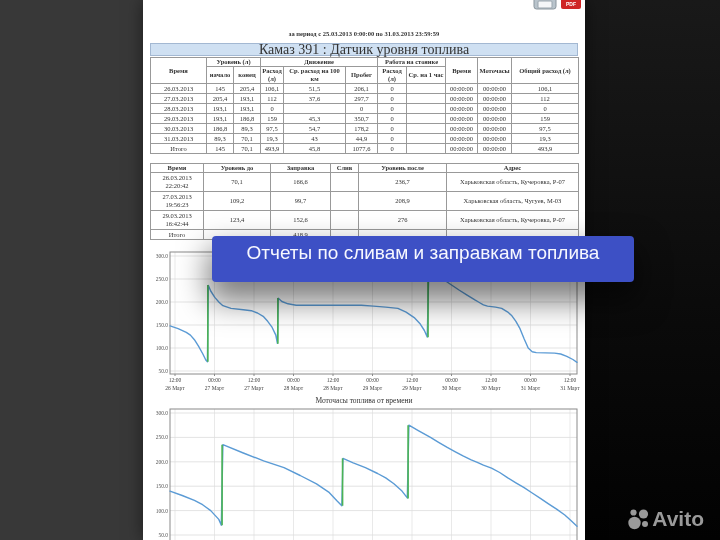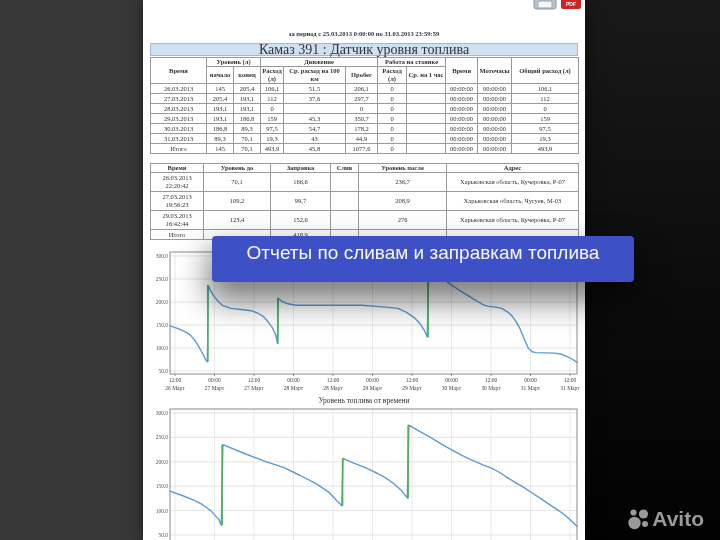--- a/index.html
+++ b/index.html
@@ -330,21 +330,21 @@
       <text x="387.5" y="132" text-anchor="middle" font-size="5.5" fill="#444" style="font-family:'Liberation Serif',serif">00:00</text>
       <text x="387.5" y="140" text-anchor="middle" font-size="5.5" fill="#444" style="font-family:'Liberation Serif',serif">31 Март</text>
       <line x1="427" y1="124" x2="427" y2="126" stroke="#8a8a8a" stroke-width="1"></line>
       <text x="427" y="132" text-anchor="middle" font-size="5.5" fill="#444" style="font-family:'Liberation Serif',serif">12:00</text>
       <text x="427" y="140" text-anchor="middle" font-size="5.5" fill="#444" style="font-family:'Liberation Serif',serif">31 Март</text>
       <polyline points="27.0,75.9 35.1,78.7 43.3,82.4 47.4,85.1 51.4,89.7 55.5,96.2 59.6,103.5 62.8,110.0 64.4,111.8 65.3,35.4 67.7,41.0 71.8,47.4 75.8,52.0 79.9,55.7 88.0,58.4 100.3,59.8 108.4,60.7 114.5,63.0 120.6,66.7 124.7,71.3 128.8,76.8 132.8,85.1 134.4,93.4 135.3,48.3 138.9,51.5 145.0,53.8 153.2,55.2 218.3,55.2 230.5,56.1 242.7,57.1 254.9,58.4 263.1,62.1 271.2,67.6 277.3,74.1 281.4,80.5 284.2,87.0 285.9,17.0 291.6,22.6 299.7,29.0 307.8,34.5 316.0,40.0 324.1,45.1 332.3,50.2 336.3,52.5 340.4,54.8 344.5,56.1 352.6,57.1 358.7,58.4 364.8,62.1 368.9,65.8 372.9,71.3 377.0,78.7 381.1,88.8 385.2,98.0 389.2,101.7 393.3,102.6 411.6,103.1 417.7,104.0 423.8,106.3 429.9,109.5 434.0,112.3" fill="none" stroke="#5b9bd5" stroke-width="1.4" stroke-linejoin="round" stroke-linecap="round"></polyline>
       <line x1="64.851" y1="111.754" x2="64.851" y2="35.11800000000001" stroke="#4bb354" stroke-width="1.6"></line>
       <line x1="134.85500000000002" y1="93.76800000000001" x2="134.85500000000002" y2="47.906" stroke="#4bb354" stroke-width="1.6"></line>
       <line x1="285.038" y1="87.236" x2="285.038" y2="17.04" stroke="#4bb354" stroke-width="1.6"></line>
     </svg>
-  <div class="chart-caption">Уровень топлива от времени</div>
+  <div class="chart-caption">Моточасы топлива от времени</div>
   <svg class="chart" id="chart2" width="442" height="133">
       <line x1="32" y1="2" x2="32" y2="146" stroke="#e3e3e3" stroke-width="0.8"></line>
       <line x1="71.5" y1="2" x2="71.5" y2="146" stroke="#e3e3e3" stroke-width="0.8"></line>
       <line x1="111" y1="2" x2="111" y2="146" stroke="#e3e3e3" stroke-width="0.8"></line>
       <line x1="150.5" y1="2" x2="150.5" y2="146" stroke="#e3e3e3" stroke-width="0.8"></line>
       <line x1="190" y1="2" x2="190" y2="146" stroke="#e3e3e3" stroke-width="0.8"></line>
       <line x1="229.5" y1="2" x2="229.5" y2="146" stroke="#e3e3e3" stroke-width="0.8"></line>
       <line x1="269" y1="2" x2="269" y2="146" stroke="#e3e3e3" stroke-width="0.8"></line>
       <line x1="308.5" y1="2" x2="308.5" y2="146" stroke="#e3e3e3" stroke-width="0.8"></line>
       <line x1="348" y1="2" x2="348" y2="146" stroke="#e3e3e3" stroke-width="0.8"></line>

